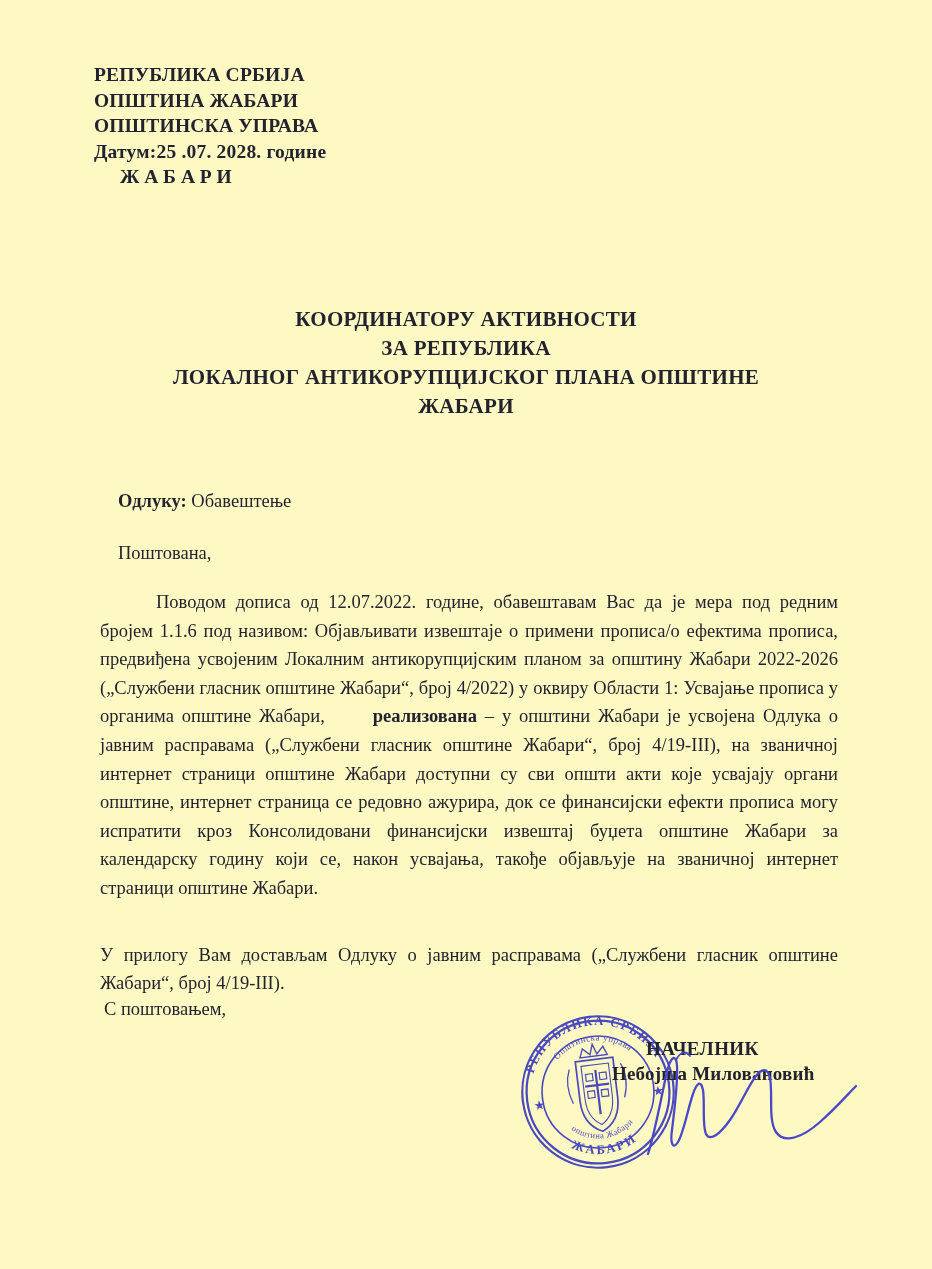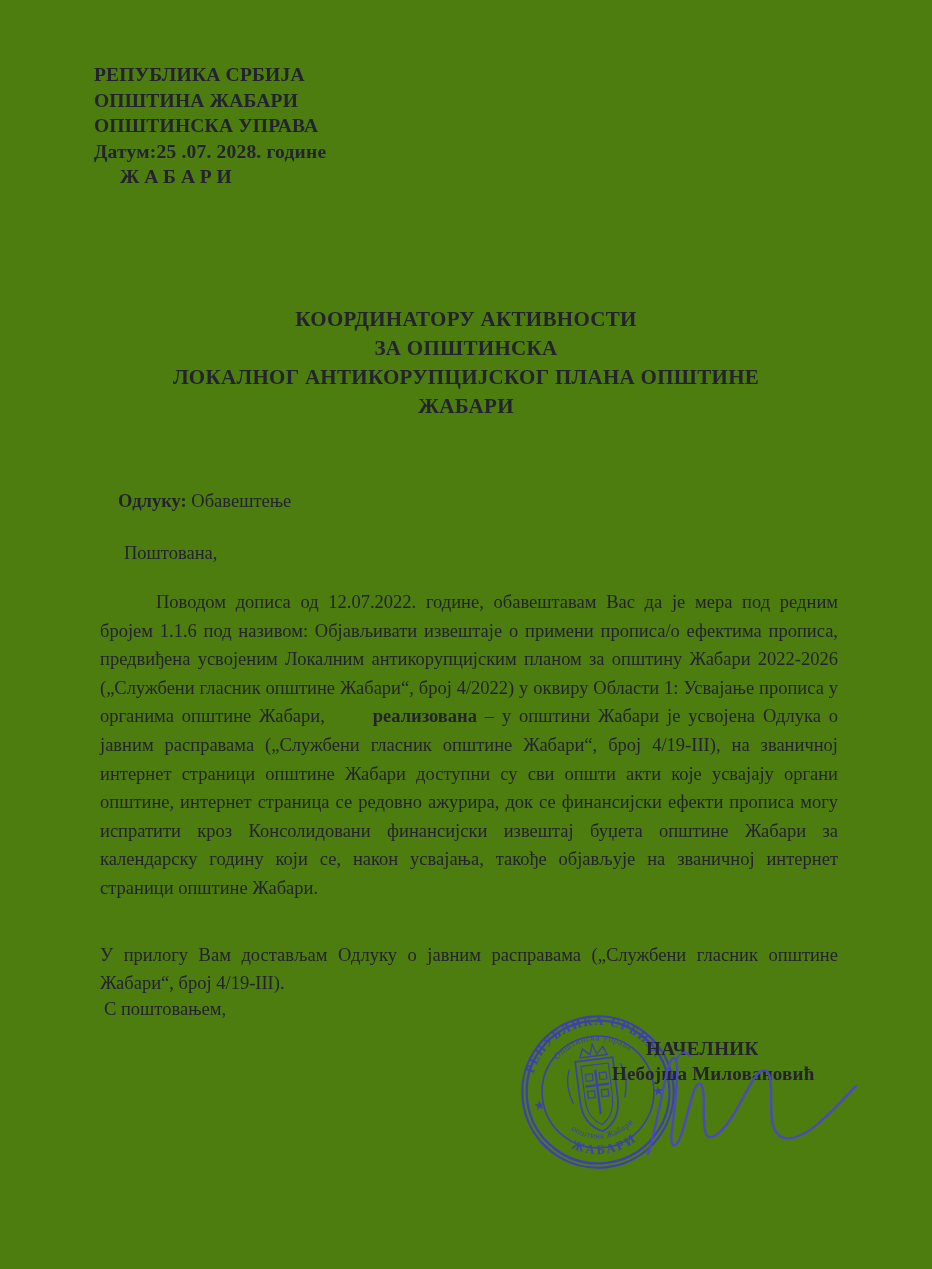--- a/index.html
+++ b/index.html
@@ -14,21 +14,21 @@
     position: relative;
     overflow: hidden;
     font-family: "Liberation Serif", "DejaVu Serif", serif;
     color: #23232f;
     -webkit-font-smoothing: antialiased;
   }
 
   .page {
     position: absolute;
     inset: 0;
-    background: #4d7c0f;
+    background: #fef9c3;
   }
 
   
   .letterhead {
     position: absolute;
     left: 94px;
     top: 62px;
     width: 460px;
   }
   .letterhead .lh-line {
@@ -69,21 +69,21 @@
     top: 489px;
     font-size: 18.5px;
     line-height: 24px;
   }
   .subject .sub-label { font-weight: bold; }
   .subject .sub-value { font-weight: normal; }
 
   
   .salutation {
     position: absolute;
-    left: 124px;
+    left: 118px;
     top: 541px;
     font-size: 18.5px;
     line-height: 24px;
     text-align: right;
   }
 
   
   .body-block {
     position: absolute;
     left: 100px;
@@ -165,21 +165,21 @@
   <div class="letterhead">
     <div class="lh-line">РЕПУБЛИКА СРБИЈА</div>
     <div class="lh-line">ОПШТИНА ЖАБАРИ</div>
     <div class="lh-line">ОПШТИНСКА УПРАВА</div>
     <div class="lh-line">Датум:25 .07. 2028. године</div>
     <div class="lh-city">Ж А Б А Р И</div>
   </div>
 
   <div class="title-block">
     <div class="t-line">КООРДИНАТОРУ АКТИВНОСТИ</div>
-    <div class="t-line">ЗА ОПШТИНСКА</div>
+    <div class="t-line">ЗА РЕПУБЛИКА</div>
     <div class="t-line">ЛОКАЛНОГ АНТИКОРУПЦИЈСКОГ ПЛАНА ОПШТИНЕ</div>
     <div class="t-line">ЖАБАРИ</div>
   </div>
 
   <div class="subject">
     <span class="sub-label">Одлуку:</span>
     <span class="sub-value">Обавештење</span>
   </div>
 
   <div class="salutation">Поштована,</div>

